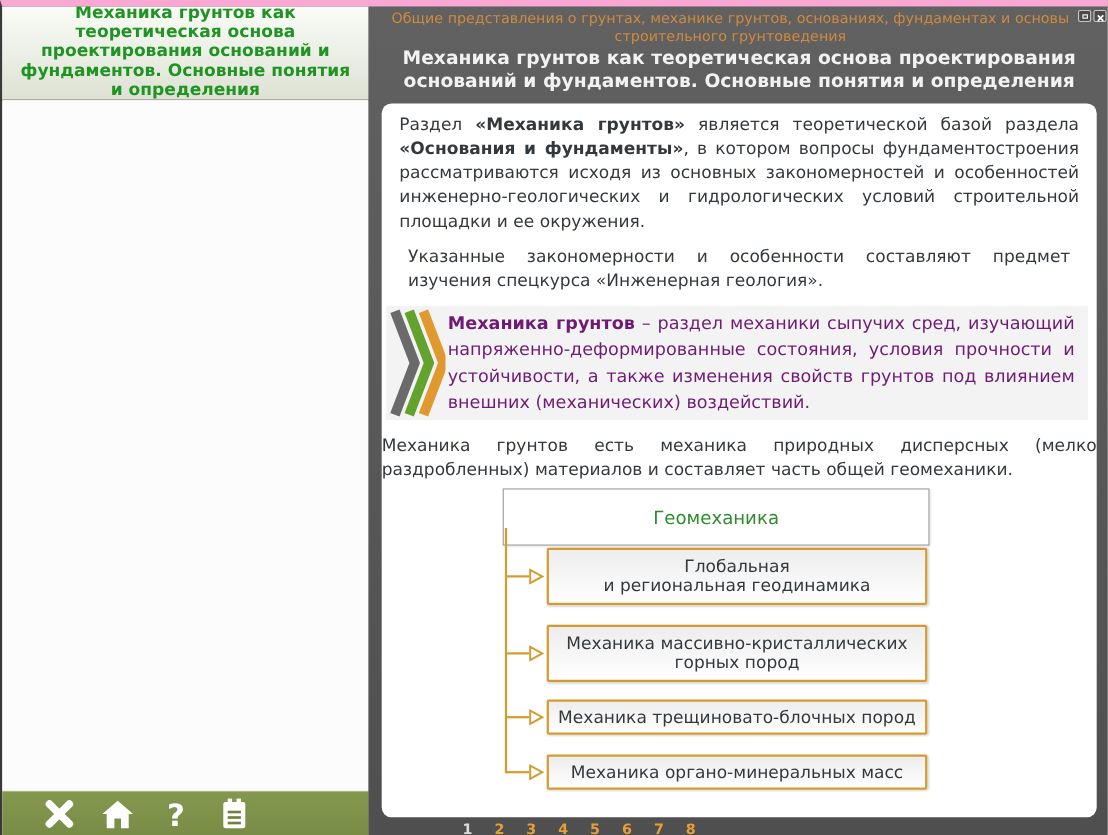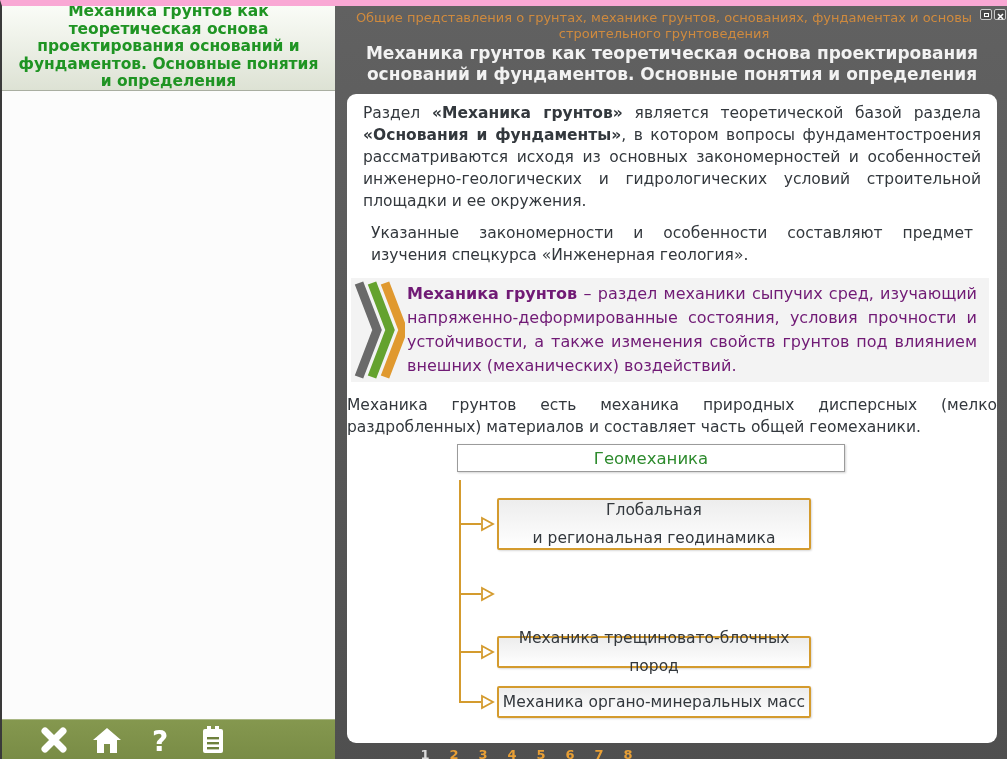--- a/index.html
+++ b/index.html
@@ -41,29 +41,29 @@
   #p3 { margin:12px 0 0; }
   .b { font-weight:bold;margin-top:19px; }
 
   #def-block { position:relative; margin:12px 8px 0 4px; background:#f3f3f3; min-height:104px;
      padding:4px 12px 4px 56px; }
   #def-block .dtext { color:#701a75; font-size:16px; line-height:24px; text-align:justify; }
   #chevrons { position:absolute; left:2px; top:3px; }
 
   
   #diagram { position:relative; margin-top:6px; height:290px; }
-  #root-box { position:absolute; left:110px; top:0; width:388px; height:28px;
+  #root-box { position:absolute; left:110px; top:0; width:388px; height:52px;
      background:#fff; border:1px solid #9b9b9b; box-shadow:1px 1px 2px rgba(0,0,0,.18);
      display:flex; align-items:center; justify-content:center;
      color:#2e8b2e; font-size:16.5px; }
-  .child-box { position:absolute; left:150px; width:314px;
+  .child-box { position:absolute; left:150px; width:346px;
      background:linear-gradient(#ededed,#ffffff); border:2px solid #d49b2e; border-radius:2px;
      box-shadow:1px 1px 2px rgba(0,0,0,.15);
      display:flex; align-items:center; justify-content:center; text-align:center;
-     color:#33383d; font-size:15.5px; line-height:28px; white-space:pre-line; }
+     color:#33383d; font-size:15.5px; line-height:17px; white-space:pre-line; }
   #child-0 { top:54px;  height:52px; }
   #child-1 { top:124px; height:52px; }
   #child-2 { top:192px; height:32px;text-align:center; }
   #child-3 { top:242px; height:32px; }
   .vline { position:absolute; left:112px; top:36px; width:2px; height:223px; background:#d49b2e; }
   .hline { position:absolute; left:113px; width:21px; height:2px; background:#d49b2e; }
   #h-0 { top:79px; } #h-1 { top:149px; } #h-2 { top:207px; } #h-3 { top:257px; }
   .arrow { position:absolute; left:132px; }
   #a-0 { top:72px; } #a-1 { top:142px; } #a-2 { top:200px; } #a-3 { top:250px; }
 
@@ -167,20 +167,22 @@
             </svg></span>
         <span class="arrow" id="a-2"><svg width="16" height="16" viewBox="0 0 16 16">
               <polygon points="3,2 14,8 3,14" fill="#ffffff" stroke="#d49b2e" stroke-width="1.8"></polygon>
             </svg></span>
         <span class="arrow" id="a-3"><svg width="16" height="16" viewBox="0 0 16 16">
               <polygon points="3,2 14,8 3,14" fill="#ffffff" stroke="#d49b2e" stroke-width="1.8"></polygon>
             </svg></span>
 
         <div class="child-box" id="child-0">Глобальная
 и региональная геодинамика</div>
+        <div class="child-box" id="child-1">Механика массивно-кристаллических
+горных пород</div>
         <div class="child-box" id="child-2">Механика трещиновато-блочных пород</div>
         <div class="child-box" id="child-3">Механика органо-минеральных масс</div>
       </div>
     </div>
 
     <div id="pagination">
       <span class="page-num current">1</span>
       <span class="page-num">2</span>
       <span class="page-num">3</span>
       <span class="page-num">4</span>

